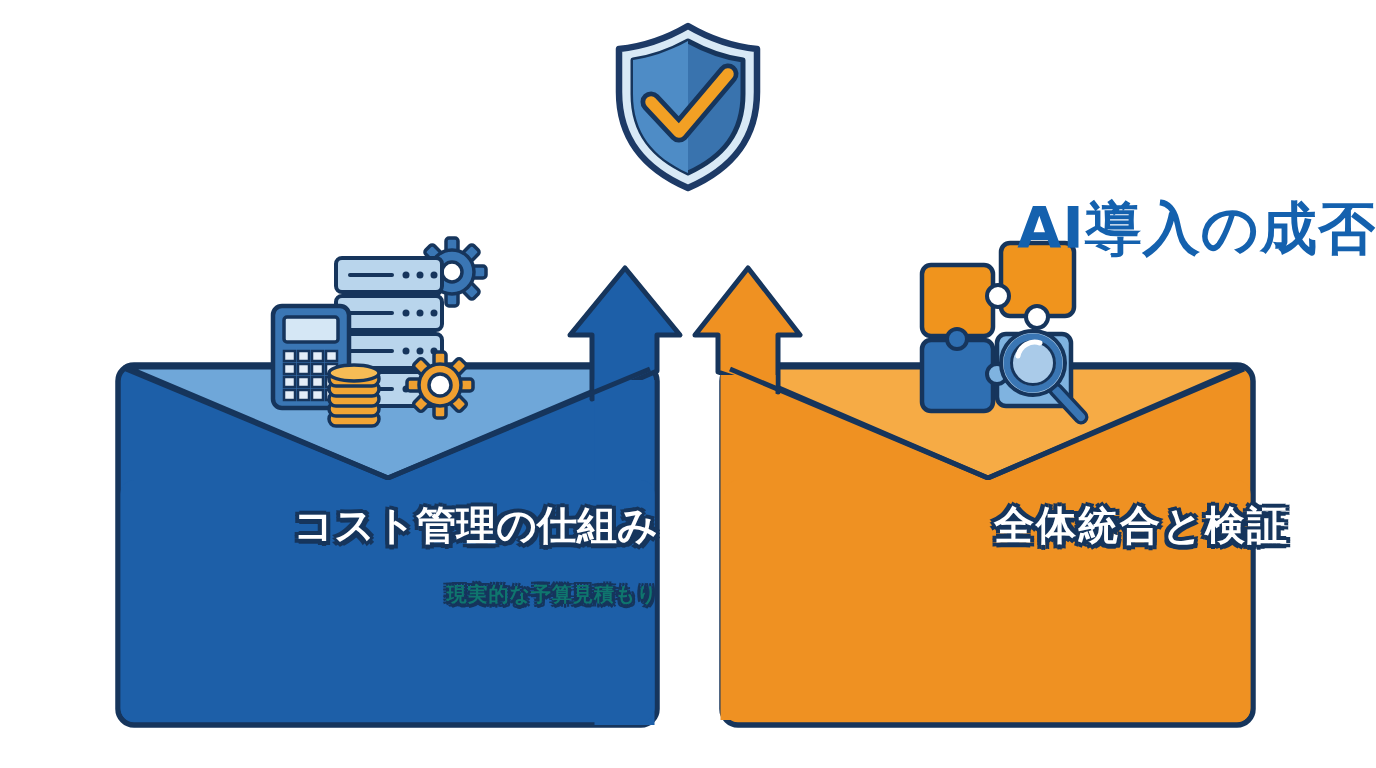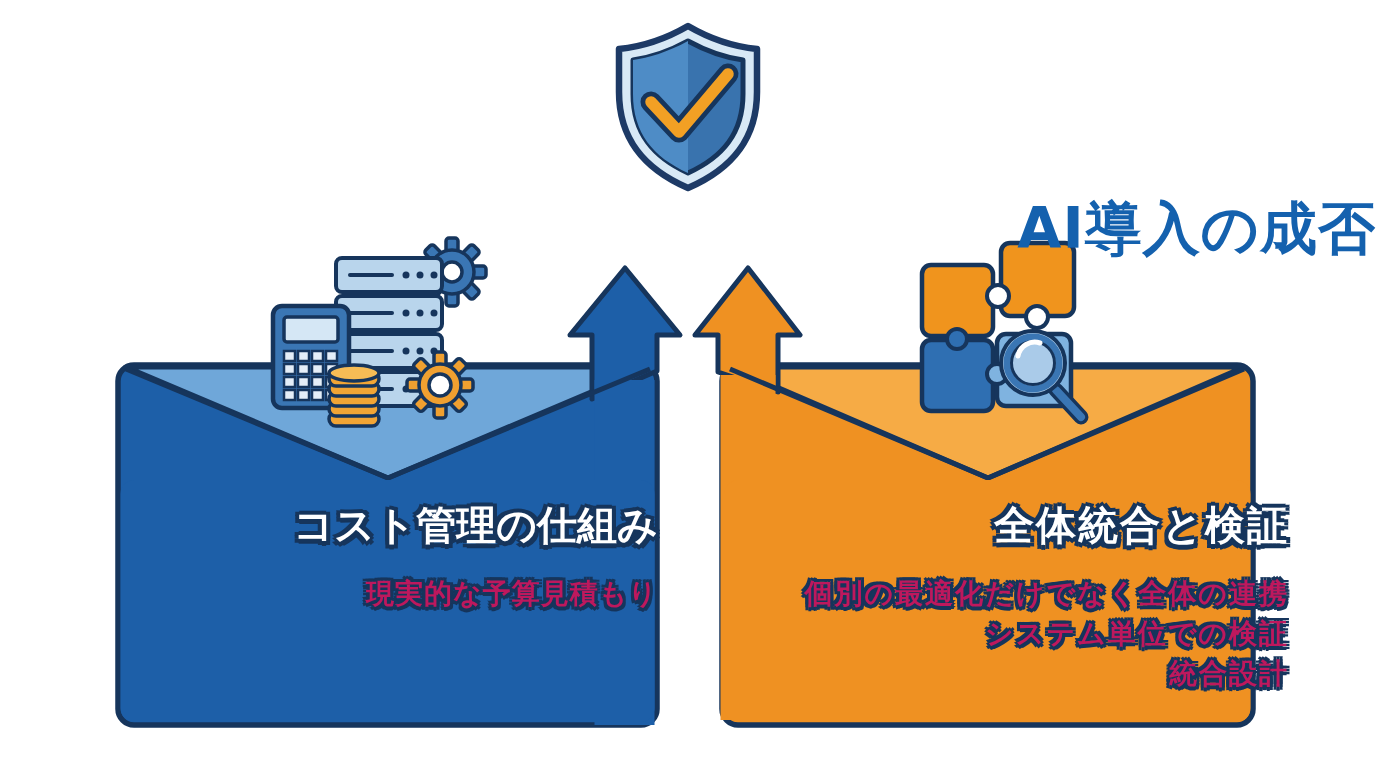--- a/index.html
+++ b/index.html
@@ -23,22 +23,22 @@
     color:#ffffff;
     text-shadow:
       -4px -3px 0 #16355c, 4px -3px 0 #16355c,
       -4px  4px 0 #16355c, 4px  4px 0 #16355c,
       -4px  0   0 #16355c, 4px  0   0 #16355c,
        0   -4px 0 #16355c, 0    4px 0 #16355c,
        0    5px 0 #16355c;
   }
   .banner-items{
     top:574px;
-    font-size:28px;font-weight:800;letter-spacing:1px;
-    color:#be185d;line-height:40px;
+    font-size:20px;font-weight:800;letter-spacing:1px;
+    color:#0f766e;line-height:40px;
     text-shadow:
       -3px -3px 0 #16355c, 3px -3px 0 #16355c,
       -3px  3px 0 #16355c, 3px  3px 0 #16355c,
       -3px  0   0 #16355c, 3px  0   0 #16355c,
        0   -3px 0 #16355c, 0    3px 0 #16355c,
        0    4px 0 #16355c;
   }
   .left-col{left:118px;width:540px;}
   .right-col{left:722px;width:531px;letter-spacing:2px;margin-left:36px;}
 </style>
@@ -194,19 +194,14 @@
   </svg>
 
   <div class="txt main-title">AI導入の成否</div>
 
   <div class="txt banner-title left-col">コスト管理の仕組み</div>
   <div class="txt banner-items left-col">
     <div>現実的な予算見積もり</div>
   </div>
 
   <div class="txt banner-title right-col">全体統合と検証</div>
-  <div class="txt banner-items right-col">
-    <div>個別の最適化だけでなく全体の連携</div>
-    <div>システム単位での検証</div>
-    <div>統合設計</div>
-  </div>
 
 </div>
 
 </body></html>

